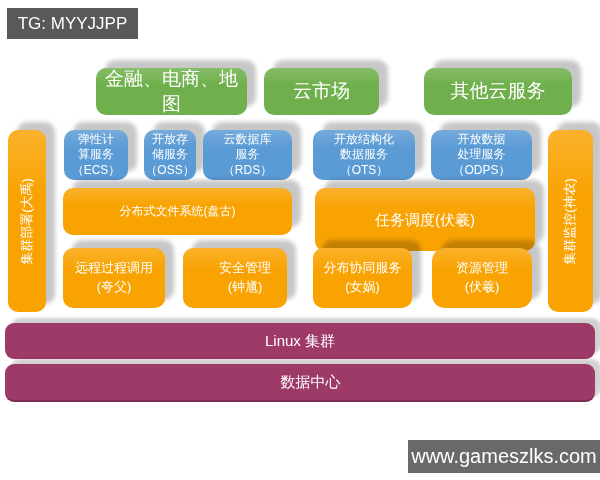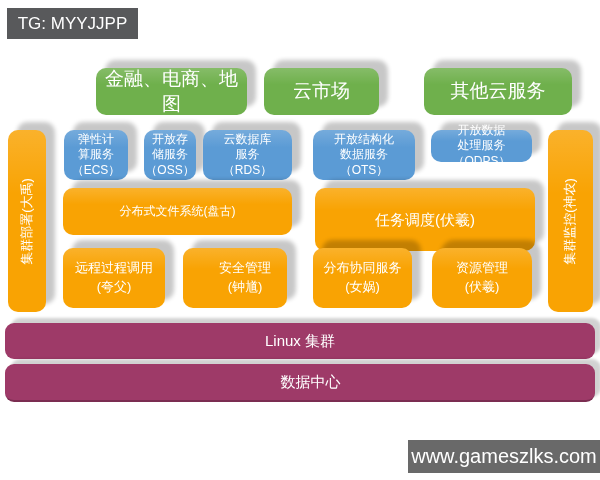--- a/index.html
+++ b/index.html
@@ -25,21 +25,21 @@
   
   .g1{left:64px;top:68px;width:151px;height:47px;}
   .g2{left:232px;top:68px;width:115px;height:47px;}
   .g3{left:392px;top:68px;width:148px;height:47px;}
 
   
   .b1{left:64px;top:130px;width:64px;height:50px;}
   .b2{left:144px;top:130px;width:52px;height:50px;}
   .b3{left:203px;top:130px;width:89px;height:50px;}
   .b4{left:313px;top:130px;width:102px;height:50px;}
-  .b5{left:431px;top:130px;width:101px;height:32px;}
+  .b5{left:431px;top:130px;width:101px;height:50px;}
 
   
   .o1{left:63px;top:188px;width:229px;height:47px;font-size:12px;}
   .o2{left:315px;top:188px;width:220px;height:63px;font-size:15px;}
   .o3{left:63px;top:248px;width:102px;height:60px;font-size:13px;line-height:1.45;}
   .o4{left:183px;top:248px;width:104px;height:60px;font-size:13px;line-height:1.45;padding-left:20px;}
   .o5{left:313px;top:248px;width:99px;height:60px;font-size:13px;line-height:1.45;}
   .o6{left:432px;top:248px;width:100px;height:60px;font-size:13px;line-height:1.45;border-radius:13px;}
 
   

